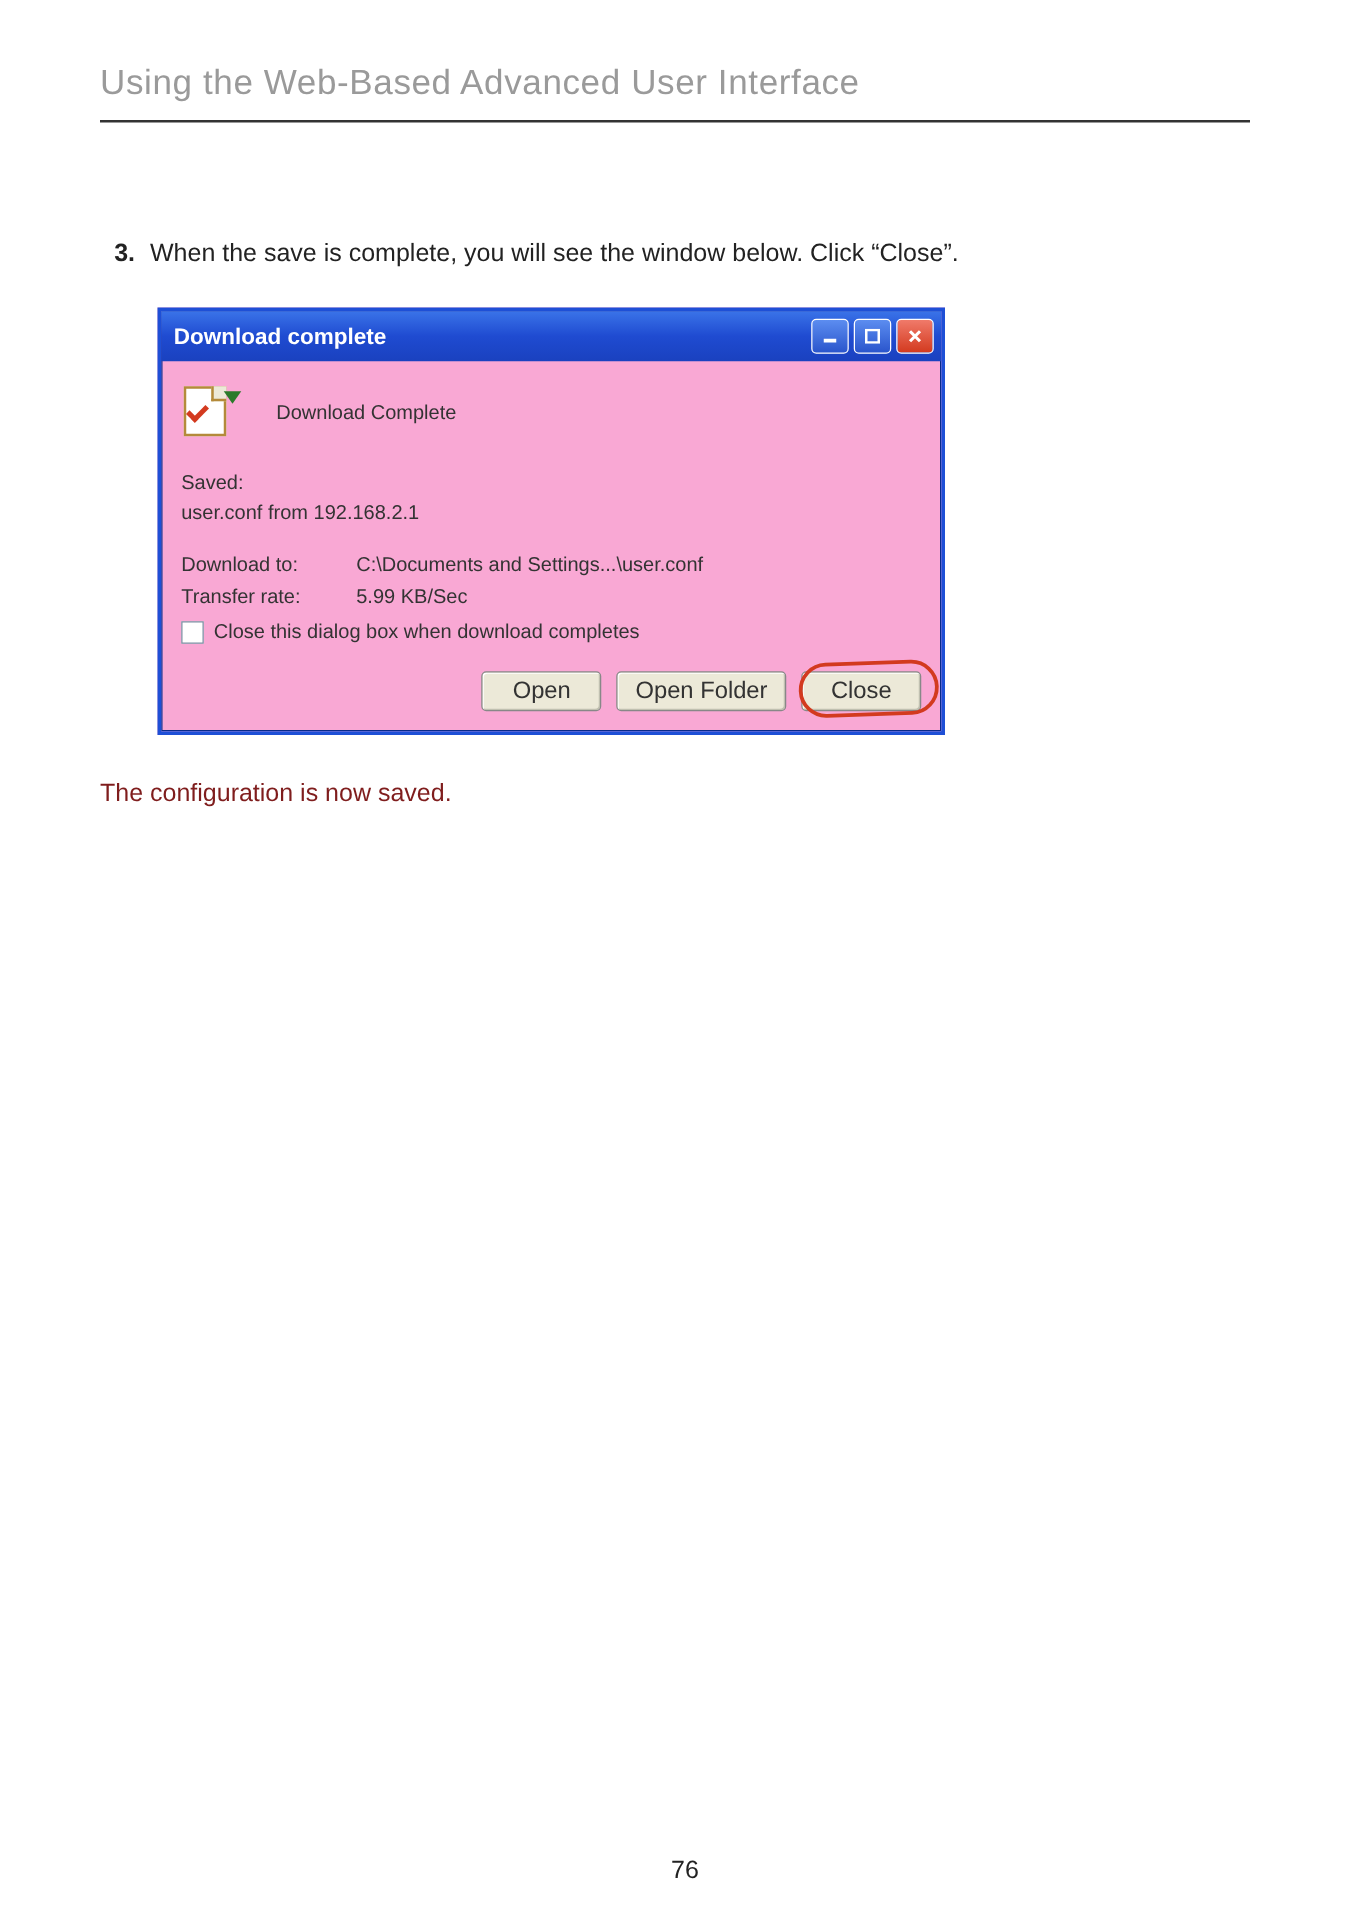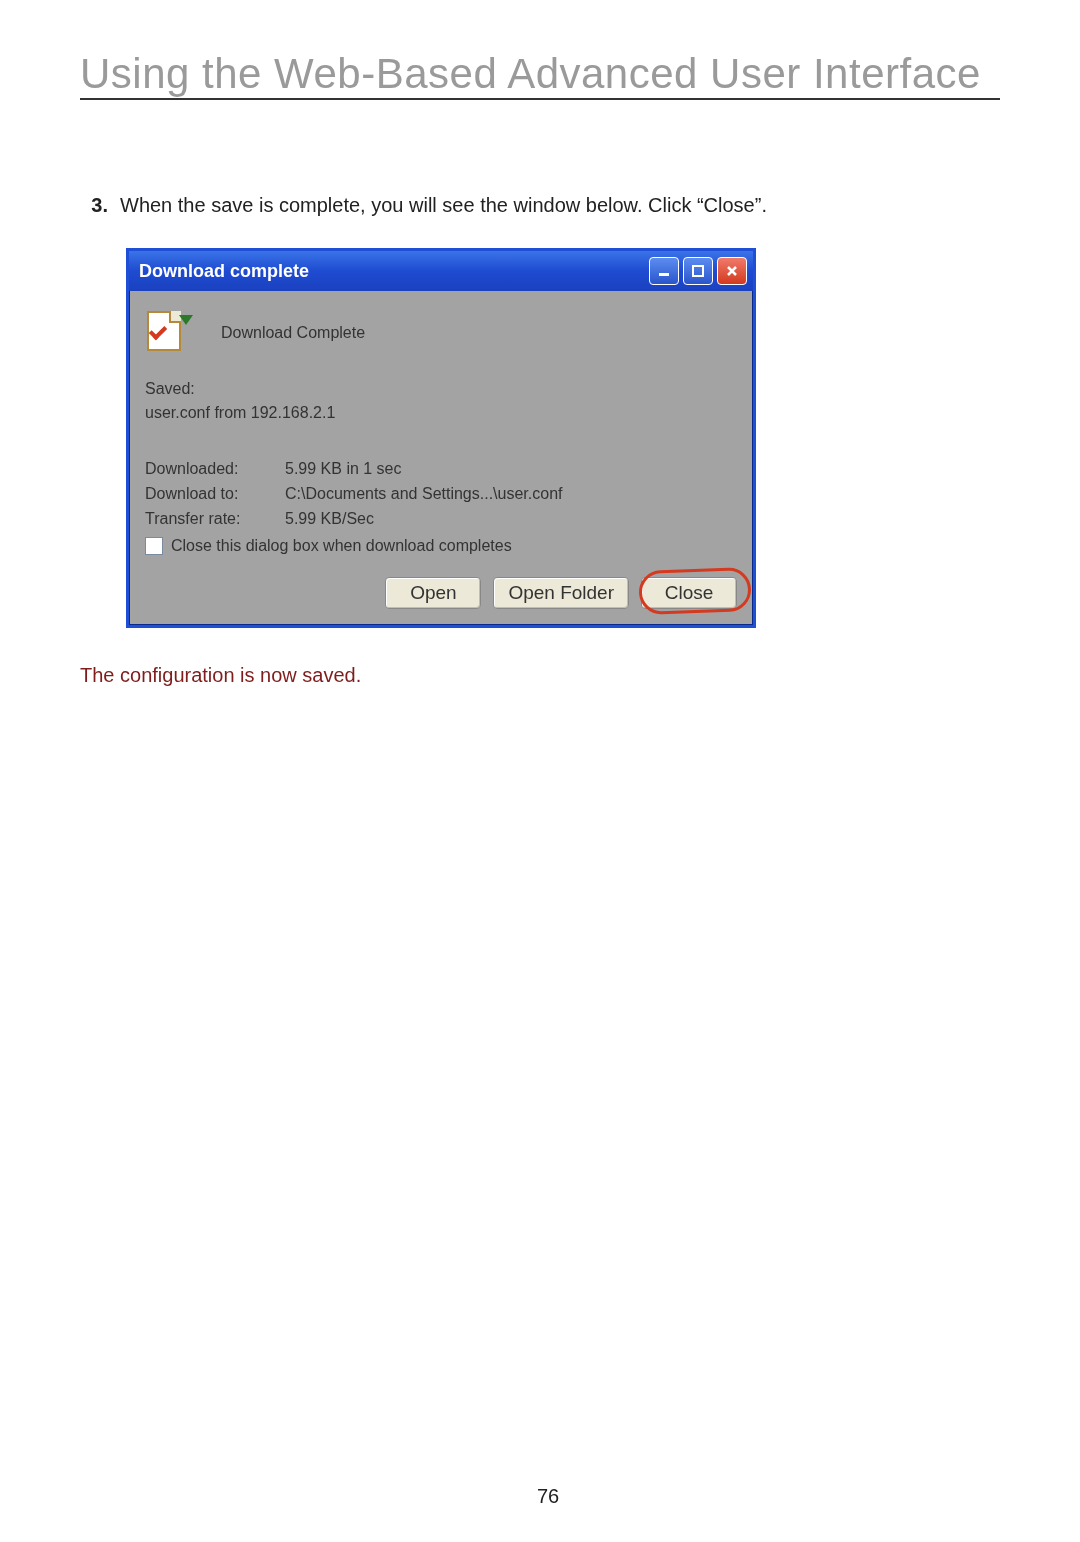--- a/index.html
+++ b/index.html
@@ -4,45 +4,46 @@
 <style>
   * { box-sizing: border-box; margin: 0; padding: 0; }
   html, body { width: 1080px; height: 1542px; background: #fff; font-family: Arial, Helvetica, sans-serif; }
   .page {
     width: 1080px;
     height: 1542px;
     position: relative;
     padding: 50px 80px 0 80px;
   }
   .heading {
-    font-size: 42px;
+    font-size: 28px;
     color: #9a9a9a;
     font-weight: 400;
     letter-spacing: 0.5px;
+    padding-bottom: 14px;
     border-bottom: 2px solid #333;
     margin-bottom: 90px;
   }
   .step {
     display: flex;
     gap: 12px;
     font-size: 20px;
     color: #222;
     line-height: 1.5;
     margin-bottom: 28px;
   }
   .step-num { font-weight: bold; min-width: 28px; text-align: right; }
   .step-text { flex: 1; }
   .dialog-wrap {
     margin-left: 46px;
     margin-bottom: 36px;
   }
   .dialog {
     width: 630px;
     border: 3px solid #1e4fd6;
-    background: #a3a3a3;
+    background: #f9a8d4;
     box-shadow: 0 0 0 1px #0a2a8a inset;
   }
   .titlebar {
     height: 40px;
     background: linear-gradient(to bottom, #3a73e8 0%, #1f4bd1 50%, #1a41bf 100%);
     display: flex;
     align-items: center;
     padding: 0 6px 0 10px;
     gap: 4px;
   }
@@ -114,21 +115,21 @@
   }
   .dl-icon .arrow {
     position: absolute;
     right: 0; top: 6px;
     width: 0; height: 0;
     border-left: 7px solid transparent;
     border-right: 7px solid transparent;
     border-top: 10px solid #2a7a2a;
   }
   .saved-block {
-    margin-bottom: 32px;
+    margin-bottom: 18px;
     line-height: 1.5;
   }
   .stats {
     line-height: 1.55;
   }
   .stats-row { display: flex; }
   .stats-label { width: 140px; }
   .chk-row {
     margin-top: 6px;
     display: flex;
@@ -228,24 +229,20 @@
           <span>Download Complete</span>
         </div>
 
         <div class="saved-block">
           <div>Saved:</div>
           <div>user.conf from 192.168.2.1</div>
         </div>
 
         <div class="stats">
           <div class="stats-row">
-            <span class="stats-label">Downloaded:</span>
-            <span>5.99 KB in 1 sec</span>
-          </div>
-          <div class="stats-row">
             <span class="stats-label">Download to:</span>
             <span>C:\Documents and Settings...\user.conf</span>
           </div>
           <div class="stats-row">
             <span class="stats-label">Transfer rate:</span>
             <span>5.99 KB/Sec</span>
           </div>
         </div>
 
         <div class="chk-row">

